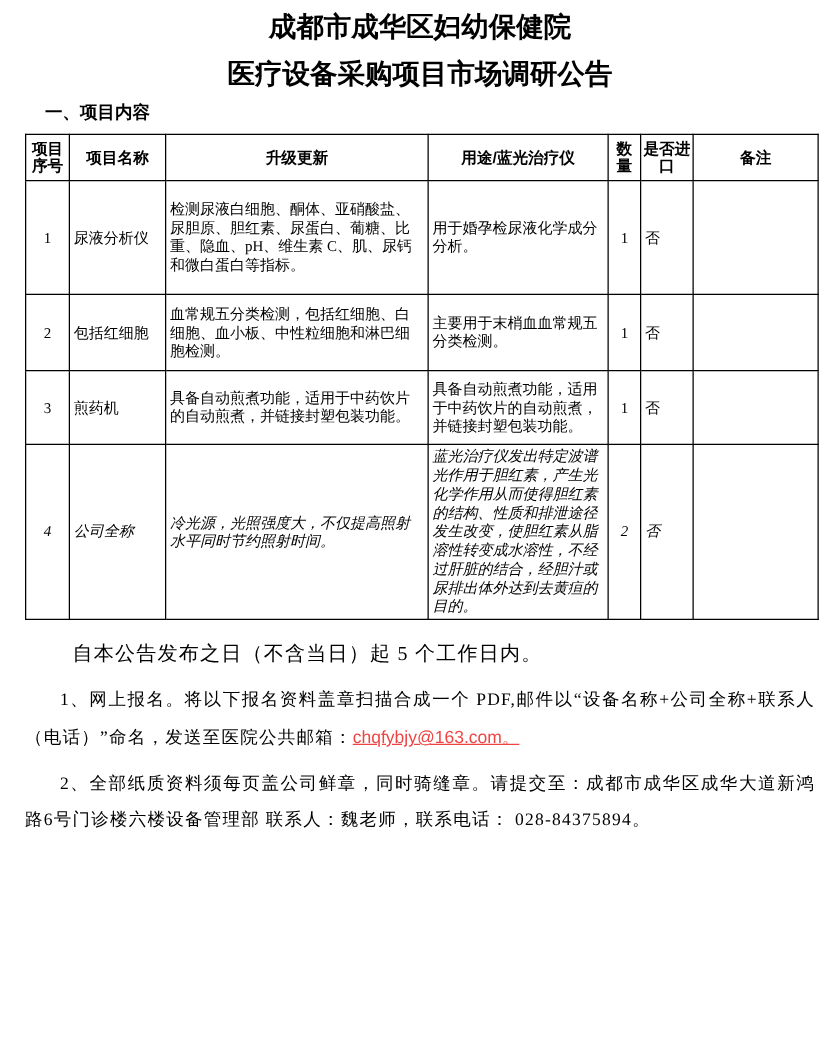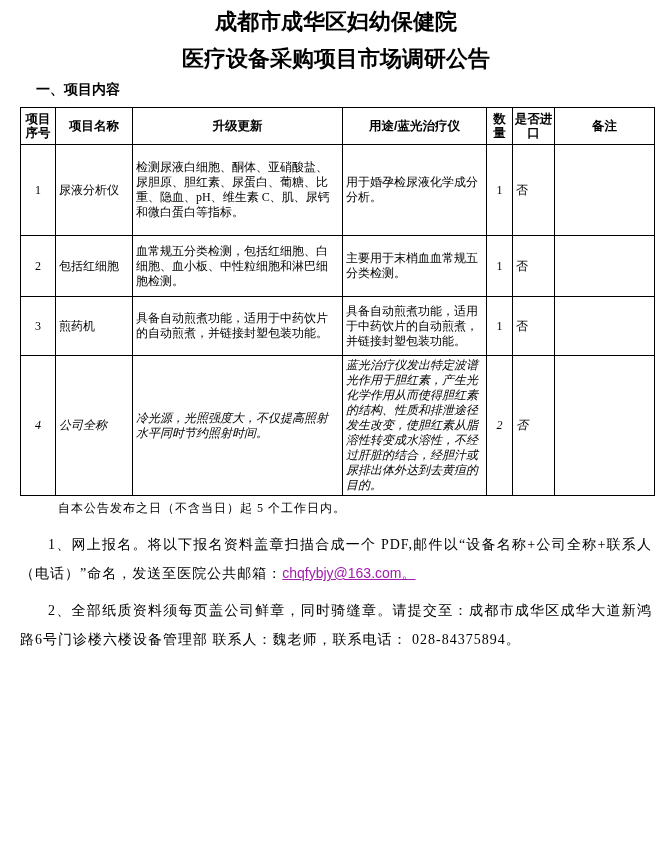--- a/index.html
+++ b/index.html
@@ -59,32 +59,32 @@
   tr.r2 td{height:56px;}
   tr.r3 td{height:54px;}
   tr.r4 td{height:126px;font-style:italic;}
   .sub-heading{
     font-weight:bold;
     font-size:14px;
     margin:14px 0 10px 38px;
     letter-spacing:1px;
   }
   .body-line{
-    font-size:12px;line-height:24px;
-    margin:0 0 10px 38px;
+    font-size:16px;line-height:24px;
+    margin:16px 0 10px 38px;
     letter-spacing:1px;
   }
   .body-par{
     font-size:14px;line-height:29px;
     text-align:justify;text-indent:2em;
     margin:8px 0;
     letter-spacing:1px;
   }
   .email-link{
-    color:#a21caf;text-decoration:underline;
+    color:#ef4444;text-decoration:underline;
     font-family:"Liberation Sans","DejaVu Sans",sans-serif;
     letter-spacing:0;
   }
 </style>
 </head>
 <body>
 
 <div class="doc">
 
   <div class="title title1">成都市成华区妇幼保健院</div>

